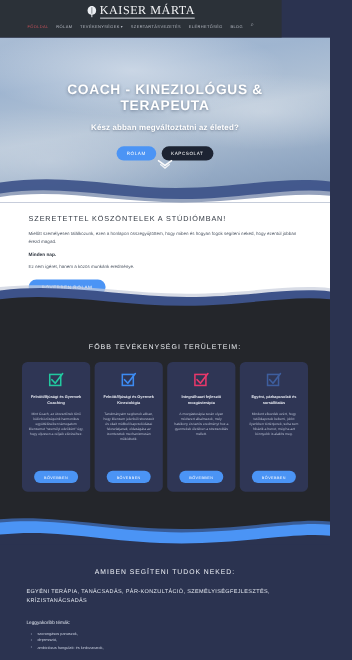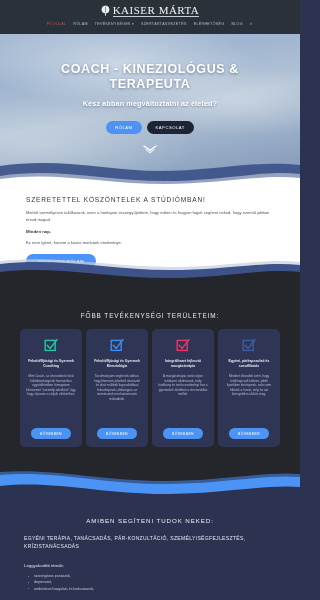--- a/index.html
+++ b/index.html
@@ -8,21 +8,21 @@
   body {
     font-family:"Liberation Sans", sans-serif;
     background:#2b3350;
     color:#fff;
     -webkit-font-smoothing:antialiased;
   }
   .page { position:relative; width:300px; height:600px; overflow:hidden; }
 
   
   .header {
-    position:absolute; top:0; left:0; width:300px; height:34px;
+    position:absolute; top:0; left:0; width:256px; height:34px;
     background:#2b3138; z-index:40;
   }
   .logo-wrap {
     display:flex; align-items:center; justify-content:center;
     gap:3px; padding-top:4px;
   }
   .logo-mark { width:9px; height:11px; position:relative; flex:0 0 auto; }
   .logo-mark svg { display:block; }
   .logo-text {
     font-size:11px; letter-spacing:0.5px; color:#f2f3f5;
@@ -49,21 +49,21 @@
   }
   .hero-bg {
     position:absolute; inset:0;
     background:
       radial-gradient(ellipse 200px 60px at 40% 20%, rgba(255,255,255,.45), rgba(255,255,255,0) 70%),
       radial-gradient(ellipse 160px 50px at 80% 45%, rgba(255,255,255,.3), rgba(255,255,255,0) 70%),
       radial-gradient(ellipse 220px 70px at 15% 75%, rgba(255,255,255,.25), rgba(255,255,255,0) 70%),
       linear-gradient(170deg,#a9bcd4 0%,#9fb5d0 25%,#b4c4d6 50%,#93a9c4 78%,#7f95b2 100%);
   }
   .hero-content {
-    position:relative; z-index:5; text-align:center; padding-top:28px;
+    position:relative; z-index:5; text-align:center; padding-top:40px;
   }
   .hero-title {
     font-size:12.5px; font-weight:bold; letter-spacing:0.6px;
     color:#fff; line-height:15px; text-shadow:0 1px 3px rgba(20,35,60,.45);
     padding:0 22px;
   }
   .hero-sub {
     margin-top:7px; font-size:7.2px; font-weight:bold; color:#fff;
     letter-spacing:0.15px; text-shadow:0 1px 2px rgba(20,35,60,.4);
   }

